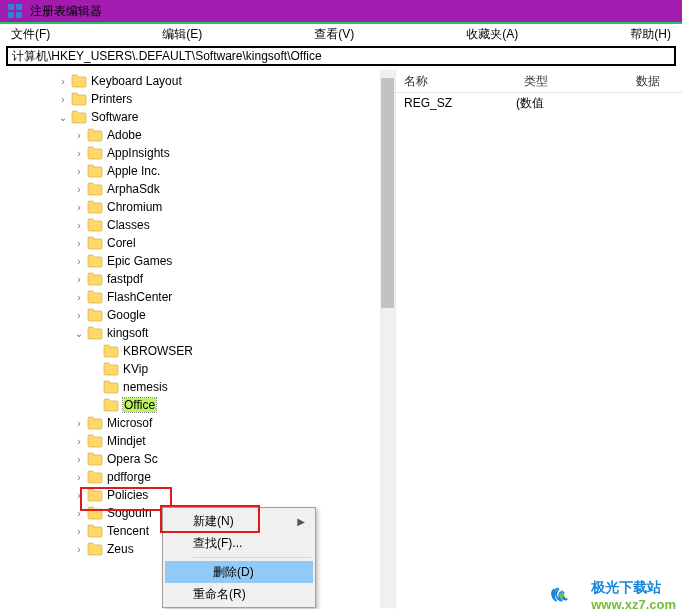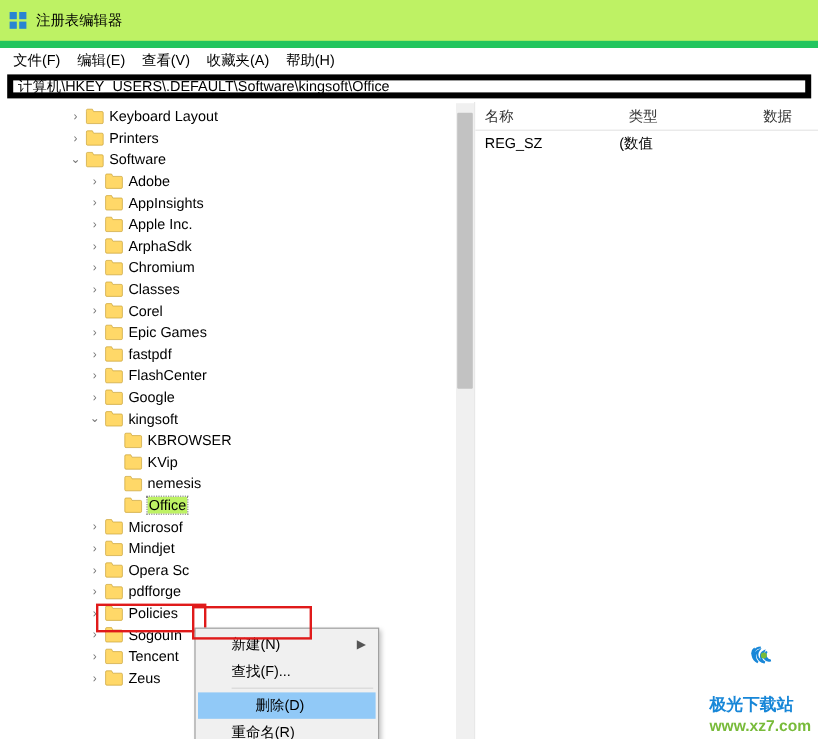--- a/index.html
+++ b/index.html
@@ -1,26 +1,26 @@
 <!DOCTYPE html>
 <html><head>
 <meta charset="utf-8">
 <style>
 * { box-sizing: border-box; margin: 0; padding: 0; font-family: "Microsoft YaHei", "Segoe UI", sans-serif; font-size: 12px; }
 body { width: 682px; height: 616px; overflow: hidden; background: #fff; position: relative; }
 
-.titlebar { height: 40px; background: #bef264; display: flex; align-items: center; padding-left: 6px; border-bottom: 6px solid #22c55e; }
+.titlebar { height: 24px; background: #a21caf; display: flex; align-items: center; padding-left: 6px; border-bottom: 2px solid #22c55e; }
 .titlebar .icon-wrap { width: 18px; height: 18px; display: flex; align-items: center; justify-content: center; margin-right: 6px; }
 .titlebar .title { color: #000; }
 
-.menubar { height: 20px; display: flex; align-items: center; padding: 0 4px; }
+.menubar { height: 20px; display: flex; align-items: center; padding: 0 4px; justify-content: space-between; }
 .menubar .menu-item { padding: 2px 7px; cursor: default; }
 
 .addressbar-wrap { padding: 2px 6px 3px 6px; }
-.addressbar { border: 5px solid #000000; height: 20px; display: flex; align-items: center; padding: 0 4px; color: #000; }
+.addressbar { border: 2px solid #000000; height: 20px; display: flex; align-items: center; padding: 0 4px; color: #000; }
 
 .main { display: flex; height: calc(100% - 76px); }
 .left-pane { width: 396px; position: relative; border-right: 1px solid #e8e8e8; overflow: hidden; }
 .right-pane { flex: 1; overflow: hidden; }
 
 .tree { padding: 3px 0 3px 2px; position: relative; }
 .tree-row { display: flex; align-items: center; height: 18px; white-space: nowrap; position: relative; }
 .expander { width: 14px; height: 14px; display: flex; align-items: center; justify-content: center; cursor: pointer; color: #777; font-size: 10px; }
 .folder-icon { width: 16px; height: 14px; margin: 0 4px 0 1px; }
 .tree-label { color: #000; }
@@ -38,21 +38,21 @@
 
 .context-menu { position: absolute; background: #f0f0f0; border: 1px solid #a0a0a0; box-shadow: 2px 2px 4px rgba(0,0,0,0.25); padding: 2px; z-index: 10; width: 154px; }
 .context-menu .cm-item { height: 22px; display: flex; align-items: center; padding-left: 28px; padding-right: 8px; position: relative; color: #000; }
 .context-menu .cm-item.disabled { color: #999; }
 .context-menu .cm-item.hi { background: #91c9f7; padding-left: 48px; }
 .context-menu .cm-sep { height: 1px; background: #d7d7d7; margin: 3px 2px 3px 28px; }
 .context-menu .submenu-arrow { position: absolute; right: 8px; font-size: 10px; color: #555; }
 
 .red-box-menu { position: absolute; border: 2px solid #e01a1a; left: 160px; top: 505px; width: 100px; height: 28px; z-index: 20; pointer-events: none; }
 
-.watermark { position: absolute; right: 6px; bottom: 4px; display: flex; align-items: center; gap: 22px; flex-direction: column; }
+.watermark { position: absolute; right: 6px; bottom: 4px; display: flex; align-items: center; gap: 22px; }
 .watermark .logo { width: 20px; height: 20px; }
 .watermark .txt-cn { color: #1887d8; font-size: 14px; font-weight: bold; }
 .watermark .txt-en { color: #78bb3a; font-size: 13px; font-weight: bold; }
 
 .string-icon { width: 14px; height: 14px; border: 1px solid #8f5f2f; background: #fff; display: flex; align-items: center; justify-content: center; font-size: 8px; color: #c03030; font-weight: bold; border-radius: 2px; }
 </style>
 </head>
 <body>
 
 <div class="titlebar">

